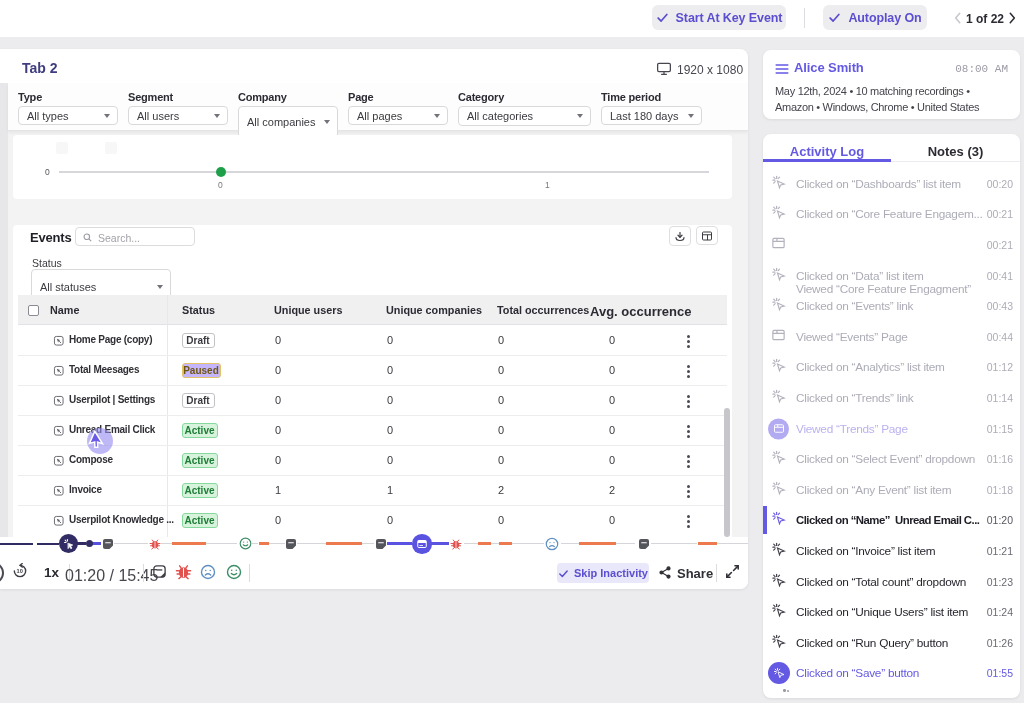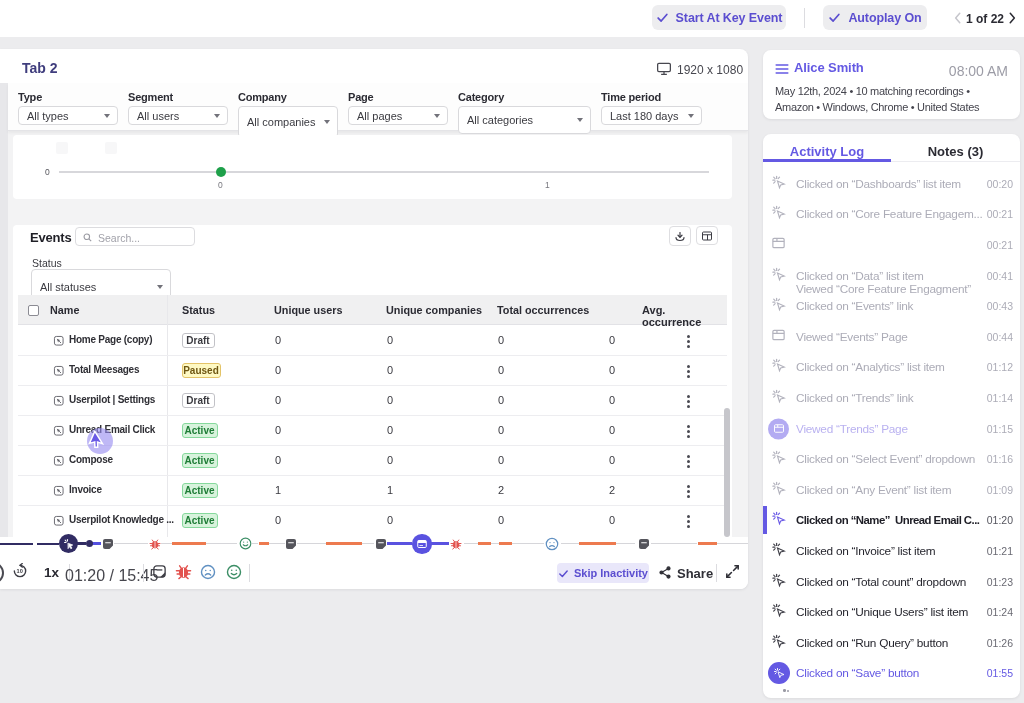--- a/index.html
+++ b/index.html
@@ -71,21 +71,21 @@
     <div class="flabel" style="left:18px; top:8px;">Type</div>
     <div class="flabel" style="left:128px; top:8px;">Segment</div>
     <div class="flabel" style="left:238px; top:8px;">Company</div>
     <div class="flabel" style="left:348px; top:8px;">Page</div>
     <div class="flabel" style="left:458px; top:8px;">Category</div>
     <div class="flabel" style="left:601px; top:8px;">Time period</div>
     <div class="sel" style="left:18px; top:23px; width:100px; height:19px;">All types<i class="car"></i></div>
     <div class="sel" style="left:128px; top:23px; width:100px; height:19px;">All users<i class="car"></i></div>
     <div class="sel" style="left:238px; top:23px; width:100px; height:32px;">All companies<i class="car"></i></div>
     <div class="sel" style="left:348px; top:23px; width:100px; height:19px;">All pages<i class="car"></i></div>
-    <div class="sel" style="left:458px; top:23px; width:133px; height:28px;">All categories<i class="car"></i></div>
+    <div class="sel" style="left:458px; top:23px; width:133px; height:20px;">All categories<i class="car"></i></div>
     <div class="sel" style="left:601px; top:23px; width:101px; height:19px;">Last 180 days<i class="car"></i></div>
 
     <div class="abs" style="left:13px; top:52px; width:719px; height:64px; background:#fff; border-radius:4px;">
       <div class="abs" style="left:43px; top:7px; width:12px; height:12px; background:#f7f7f8; border-radius:2px;"></div>
       <div class="abs" style="left:92px; top:7px; width:12px; height:12px; background:#f7f7f8; border-radius:2px;"></div>
       <div class="abs" style="left:46px; top:36px; width:650px; height:1.5px; background:#d7d7db;"></div>
       <div class="abs" style="left:203px; top:31.5px; width:10px; height:10px; border-radius:50%; background:#1ea04a;"></div>
       <div class="abs" style="left:32px; top:32px; font-size:8.5px; color:#55555c;">0</div>
       <div class="abs" style="left:205px; top:45px; font-size:8.5px; color:#77777e;">0</div>
       <div class="abs" style="left:532px; top:45px; font-size:8.5px; color:#77777e;">1</div>
@@ -117,21 +117,21 @@
       <div class="abs" style="left:19px; top:32px; font-size:10.5px; color:#3a3a40;">Status</div>
       <div class="sel" style="left:18px; top:44px; width:140px; height:36px;">All statuses<i class="car"></i></div>
 
       <div class="abs" style="left:5px; top:70px; width:709px; height:30px; background:#f0f0f1; border-bottom:1px solid #e2e2e6;">
         <div class="abs" style="left:10px; top:10px; width:11px; height:11px; border:1.3px solid #8b8b93; border-radius:2px; background:#fff;"></div>
         <div class="abs" style="left:32px; top:9px; font-size:10.8px; font-weight:bold; color:#2b2b33;">Name</div>
         <div class="abs" style="left:164px; top:9px; font-size:10.8px; font-weight:bold; color:#2b2b33;">Status</div>
         <div class="abs" style="left:256px; top:9px; font-size:10.8px; font-weight:bold; color:#2b2b33;">Unique users</div>
         <div class="abs" style="left:368px; top:9px; font-size:10.8px; font-weight:bold; color:#2b2b33;">Unique companies</div>
         <div class="abs" style="left:479px; top:9px; font-size:10.8px; font-weight:bold; color:#2b2b33;">Total occurrences</div>
-        <div class="abs" style="left:624px; top:9px; font-size:11px; font-weight:bold; color:#2b2b33;">Avg. occurrence</div>
+        <div class="abs" style="left:572px; top:9px; font-size:13px; font-weight:bold; color:#2b2b33;">Avg. occurrence</div>
       </div>
       <div class="abs" style="left:153.5px; top:70px; width:1px; height:242px; background:#e8e8eb;"></div>
 
       <div class="abs" style="left:0; top:100px; width:719px; height:30px;">
       <svg class="abs" style="left:40px; top:10px;" width="11.5" height="11.5" viewBox="0 0 24 24" fill="none" stroke="#55555d" stroke-width="1.8">
             <rect x="3" y="3" width="18" height="18" rx="4"></rect>
             <path d="M8 8 L15.5 10.8 L12.2 12.2 L10.8 15.5 Z" fill="#55555d" stroke="none"></path>
             <line x1="13" y1="13" x2="16.5" y2="16.5" stroke-width="2"></line>
           </svg>
       <div class="abs" style="left:56px; top:9px; font-size:10px; font-weight:bold; color:#2f2f35; letter-spacing:-0.25px;">Home Page (copy)</div>
@@ -147,21 +147,21 @@
           </div>
       <div class="rowline" style="top:29.5px;"></div>
       </div>
       <div class="abs" style="left:0; top:130px; width:719px; height:30px;">
       <svg class="abs" style="left:40px; top:10px;" width="11.5" height="11.5" viewBox="0 0 24 24" fill="none" stroke="#55555d" stroke-width="1.8">
             <rect x="3" y="3" width="18" height="18" rx="4"></rect>
             <path d="M8 8 L15.5 10.8 L12.2 12.2 L10.8 15.5 Z" fill="#55555d" stroke="none"></path>
             <line x1="13" y1="13" x2="16.5" y2="16.5" stroke-width="2"></line>
           </svg>
       <div class="abs" style="left:56px; top:9px; font-size:10px; font-weight:bold; color:#2f2f35; letter-spacing:-0.25px;">Total Meesages</div>
-      <div class="badge" style="left:168.5px; top:7.5px; width:39px; background:#fef9c3; border:1px solid #e3c368; color:#6e5612;">Paused</div>
+      <div class="badge" style="left:168.5px; top:7.5px; width:39px; background:#c4b5fd; border:1px solid #e3c368; color:#6e5612;">Paused</div>
       <div class="num" style="left:262px; top:9px;">0</div>
       <div class="num" style="left:374px; top:9px;">0</div>
       <div class="num" style="left:485px; top:9px;">0</div>
       <div class="num" style="left:596px; top:9px;">0</div>
       <div class="kebab" style="left:674px; top:10px;">
             <i></i>
             <i></i>
             <i></i>
           </div>
       <div class="rowline" style="top:29.5px;"></div>
@@ -433,21 +433,21 @@
     </svg>
 </div>
 
 <div class="card" style="left:763px; top:50px; width:257px; height:69px; border-radius:8px;">
   <svg class="abs" style="left:12px; top:13px;" width="14" height="12" viewBox="0 0 24 20" fill="none" stroke="#6459e3" stroke-width="2.6" stroke-linecap="round">
       <line x1="2" y1="3" x2="22" y2="3"></line>
       <line x1="2" y1="10" x2="22" y2="10"></line>
       <line x1="2" y1="17" x2="22" y2="17"></line>
     </svg>
   <div class="abs" style="left:31px; top:10px; font-size:13px; font-weight:bold; color:#6459e3; letter-spacing:-0.1px;">Alice Smith</div>
-  <div class="abs" style="right:12px; top:13px; font-size:14px; color:#9c9ca6;">08:00 AM</div>
+  <div class="abs" style="right:12px; top:13px; font-size:11px; color:#9c9ca6;font-family:Liberation Mono, monospace;">08:00 AM</div>
   <div class="abs" style="left:12px; top:33px; font-size:11px; color:#44444d; line-height:16px; letter-spacing:-0.3px; white-space:nowrap;">May 12th, 2024 • 10 matching recordings •<br>Amazon • Windows, Chrome • United States</div>
 </div>
 
 <div class="card" style="left:763px; top:134px; width:257px; height:564px; border-radius:8px; overflow:hidden;">
   <div class="abs" style="left:0; top:10px; width:128px; text-align:center; font-size:13px; font-weight:bold; color:#6459e3;">Activity Log</div>
   <div class="abs" style="left:128px; top:10px; width:129px; text-align:center; font-size:13px; font-weight:bold; color:#2b2b33;">Notes (3)</div>
   <div class="abs" style="left:0; top:27px; width:257px; height:1px; background:#ececf0;"></div>
   <div class="abs" style="left:0; top:25px; width:128px; height:3px; background:#6459e3;"></div>
   <div class="arow" style="top:34.5px;">
   <span class="aic"><svg width="15" height="15" viewBox="0 0 24 24" fill="none" stroke="#b2b2bd" stroke-width="1.9" stroke-linecap="round" stroke-linejoin="round">
@@ -565,21 +565,21 @@
   <div class="arow" style="top:340.5px;">
   <span class="aic"><svg width="15" height="15" viewBox="0 0 24 24" fill="none" stroke="#b2b2bd" stroke-width="1.9" stroke-linecap="round" stroke-linejoin="round">
           <line x1="3" y1="9" x2="6.2" y2="9"></line>
           <line x1="9" y1="3" x2="9" y2="6.2"></line>
           <line x1="4.3" y1="4.3" x2="6.6" y2="6.6"></line>
           <line x1="4.3" y1="13.7" x2="6.6" y2="11.4"></line>
           <line x1="13.7" y1="4.3" x2="11.4" y2="6.6"></line>
           <path d="M10.3 10.3 L13.6 21.2 L15.6 16.6 L21.2 15.3 Z" fill="none" stroke-width="1.8" stroke-linejoin="miter"></path>
         </svg></span>
   <span class="atx" style="color:#acacb7;">Clicked on “Any Event” list item</span>
-  <span class="atm" style="color:#acacb7;">01:09</span>
+  <span class="atm" style="color:#acacb7;">01:18</span>
   </div>
   <div class="arow" style="top:371px;">
   <span class="abs" style="left:0; top:1px; width:3.5px; height:28px; background:#6459e3;"></span>
   <span class="aic"><svg width="15" height="15" viewBox="0 0 24 24" fill="none" stroke="#6a5ae6" stroke-width="1.9" stroke-linecap="round" stroke-linejoin="round">
           <line x1="3" y1="9" x2="6.2" y2="9"></line>
           <line x1="9" y1="3" x2="9" y2="6.2"></line>
           <line x1="4.3" y1="4.3" x2="6.6" y2="6.6"></line>
           <line x1="4.3" y1="13.7" x2="6.6" y2="11.4"></line>
           <line x1="13.7" y1="4.3" x2="11.4" y2="6.6"></line>
           <path d="M10.3 10.3 L13.6 21.2 L15.6 16.6 L21.2 15.3 Z" fill="none" stroke-width="1.8" stroke-linejoin="miter"></path>

